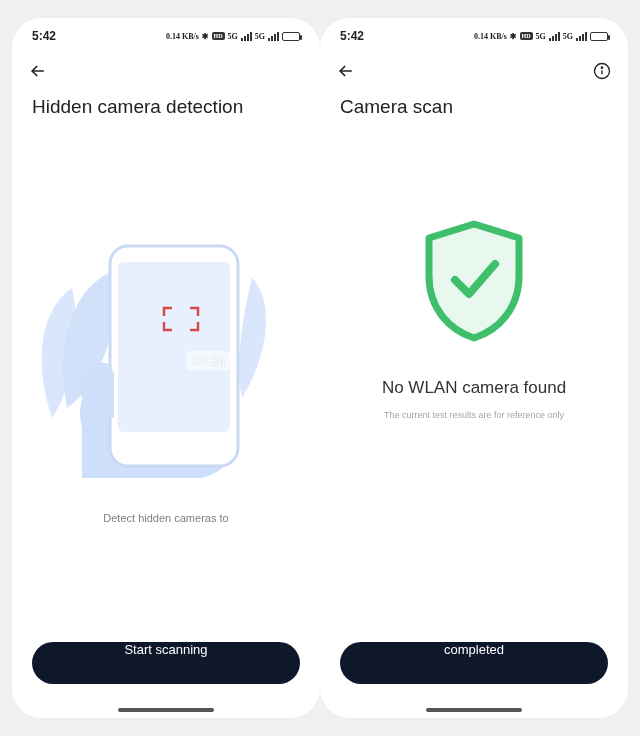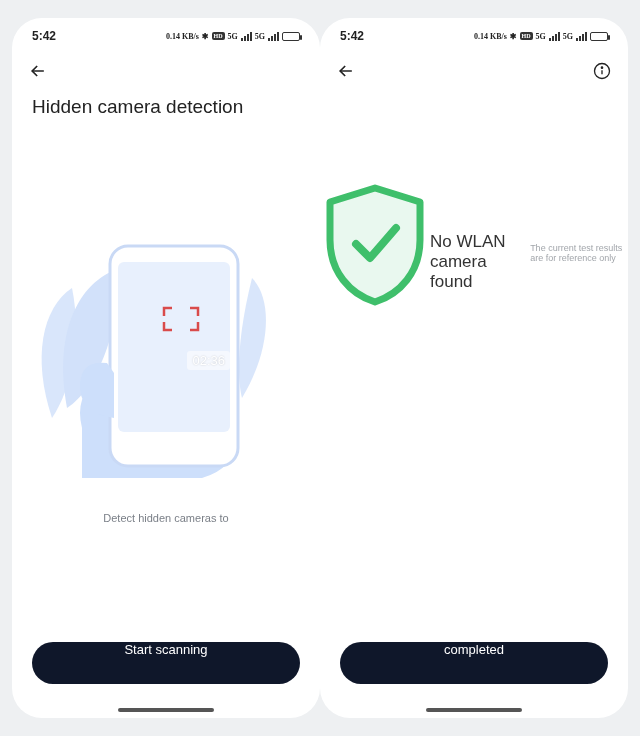--- a/index.html
+++ b/index.html
@@ -85,20 +85,21 @@
     text-align: center;
     color: #7a7f87;
     font-size: 11px;
     line-height: 1.9;
     padding: 30px 30px 0 30px;
   }
   
   .shield-wrap {
     margin-top: 90px;
     display:flex;
+    flex-direction:column;
     align-items:center;
   }
   .result-title {
     font-size: 17px;
     color: #333;
     margin-top: 30px;
   }
   .result-sub {
     font-size: 9px;
     color: #a2a6ab;
@@ -242,20 +243,21 @@
           </svg>
       </span>
       <span class="info">
         <svg width="20" height="20" viewBox="0 0 24 24" fill="none" stroke="#222" stroke-width="1.6">
             <circle cx="12" cy="12" r="9"></circle>
             <line x1="12" y1="11" x2="12" y2="16"></line>
             <circle cx="12" cy="8" r="0.8" fill="#222"></circle>
           </svg>
       </span>
     </div>
+    <div class="title">Camera scan</div>
 
     <div class="hero">
       <div class="shield-wrap">
         <span>
           <svg width="110" height="126" viewBox="0 0 110 126">
             <path d="M55 6 L100 20 V58 C100 90 80 112 55 120 C30 112 10 90 10 58 V20 Z" fill="#e9f8ef" stroke="#3fbf6b" stroke-width="7" stroke-linejoin="round"></path>
             <path d="M36 62 L50 76 L76 46" fill="none" stroke="#3fbf6b" stroke-width="8" stroke-linecap="round" stroke-linejoin="round"></path>
           </svg>
         </span>
         <div class="result-title">No WLAN camera found</div>

